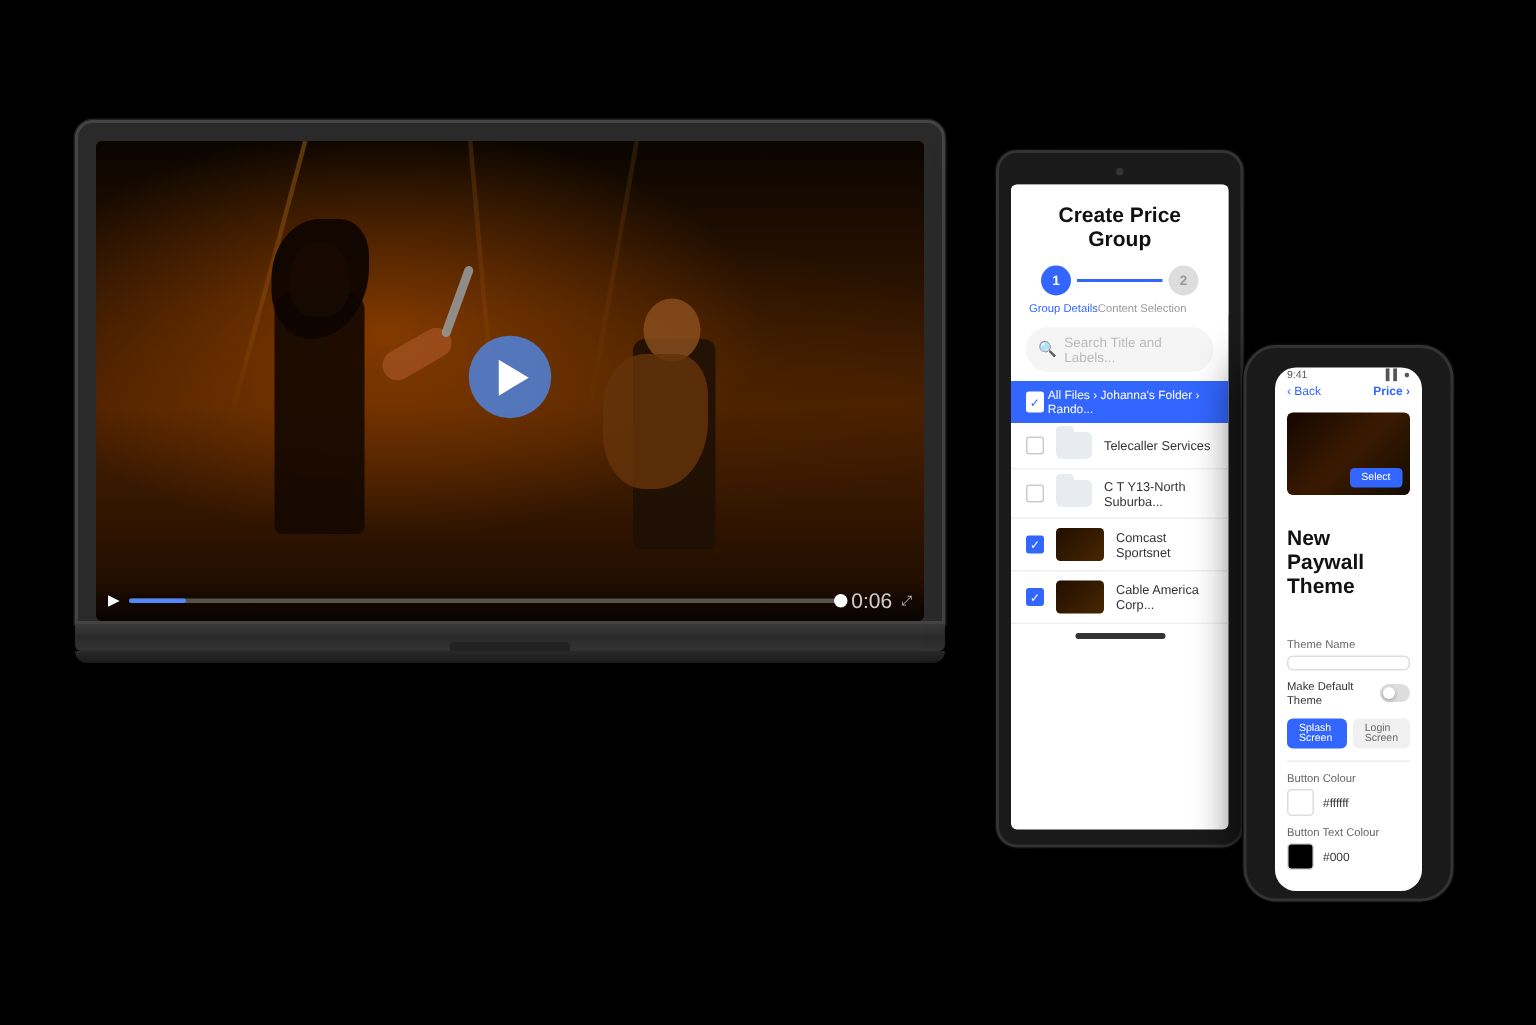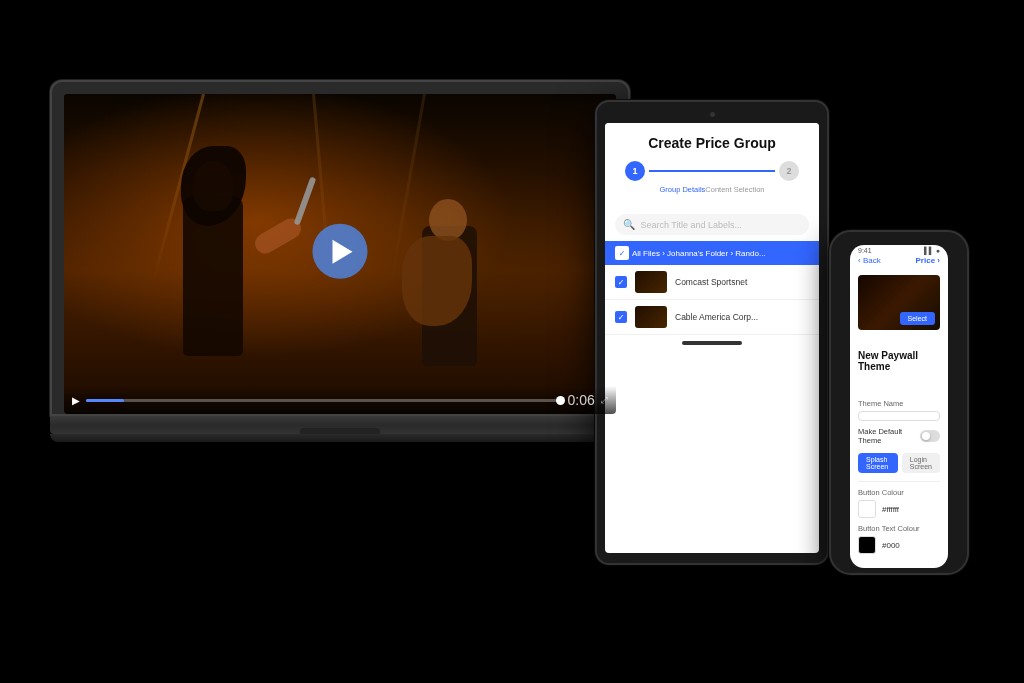--- a/index.html
+++ b/index.html
@@ -284,21 +284,21 @@
       border-radius: 0 0 8px 8px;
       width: 100%;
       box-shadow: 0 4px 20px rgba(0,0,0,0.8);
     }
 
     
     .tablet {
       position: absolute;
       right: 195px;
       top: 100px;
-      width: 234px;
+      width: 165px;
     }
 
     .tablet-bezel {
       background: #1a1a1a;
       border-radius: 14px;
       padding: 10px 8px;
       border: 2px solid #333;
       box-shadow: 0 10px 40px rgba(0,0,0,0.9), 0 0 0 1px #111;
     }
 
@@ -372,23 +372,23 @@
 
     .step-line {
       flex: 1;
       height: 2px;
       background: #3366ff;
       margin: 0 4px;
     }
 
     .step-labels {
       display: flex;
-      justify-content: center;
+      justify-content: flex-start;
       padding: 0 2px;
-      margin-bottom: 20px;
+      margin-bottom: 8px;
     }
 
     .step-label {
       font-size: 7.5px;
       color: #3366ff;
     }
 
     .step-label-inactive {
       font-size: 7.5px;
       color: #999;
@@ -618,21 +618,21 @@
       position: absolute;
       bottom: 5px;
       right: 5px;
     }
 
     .phone-content {
       padding: 8px;
     }
 
     .phone-section-title {
-      font-size: 10px;
+      font-size: 14px;
       font-weight: 700;
       color: #111;
       margin-bottom: 8px;
     }
 
     .phone-field-label {
       font-size: 7.5px;
       color: #666;
       margin-bottom: 3px;
       margin-top: 27px;
@@ -813,20 +813,30 @@
           <span class="search-icon-sm">🔍</span>
           <span class="search-text">Search Title and Labels...</span>
         </div>
 
         <div class="breadcrumb-bar">
           <div class="breadcrumb-check">✓</div>
           <span class="breadcrumb-text">All Files › Johanna's Folder › Rando...</span>
         </div>
 
         <div class="folder-row">
+          <div class="checkbox-empty"></div>
+          <div class="folder-icon"></div>
+          <span class="row-text">Telecaller Services</span>
+        </div>
+        <div class="folder-row">
+          <div class="checkbox-empty"></div>
+          <div class="folder-icon"></div>
+          <span class="row-text">C T Y13-North Suburba...</span>
+        </div>
+        <div class="folder-row">
           <div class="checkbox-checked">✓</div>
           <div class="thumb-box">
             <div class="thumb-overlay"></div>
           </div>
           <span class="row-text">Comcast Sportsnet</span>
         </div>
         <div class="folder-row">
           <div class="checkbox-checked">✓</div>
           <div class="thumb-box">
             <div class="thumb-overlay"></div>

